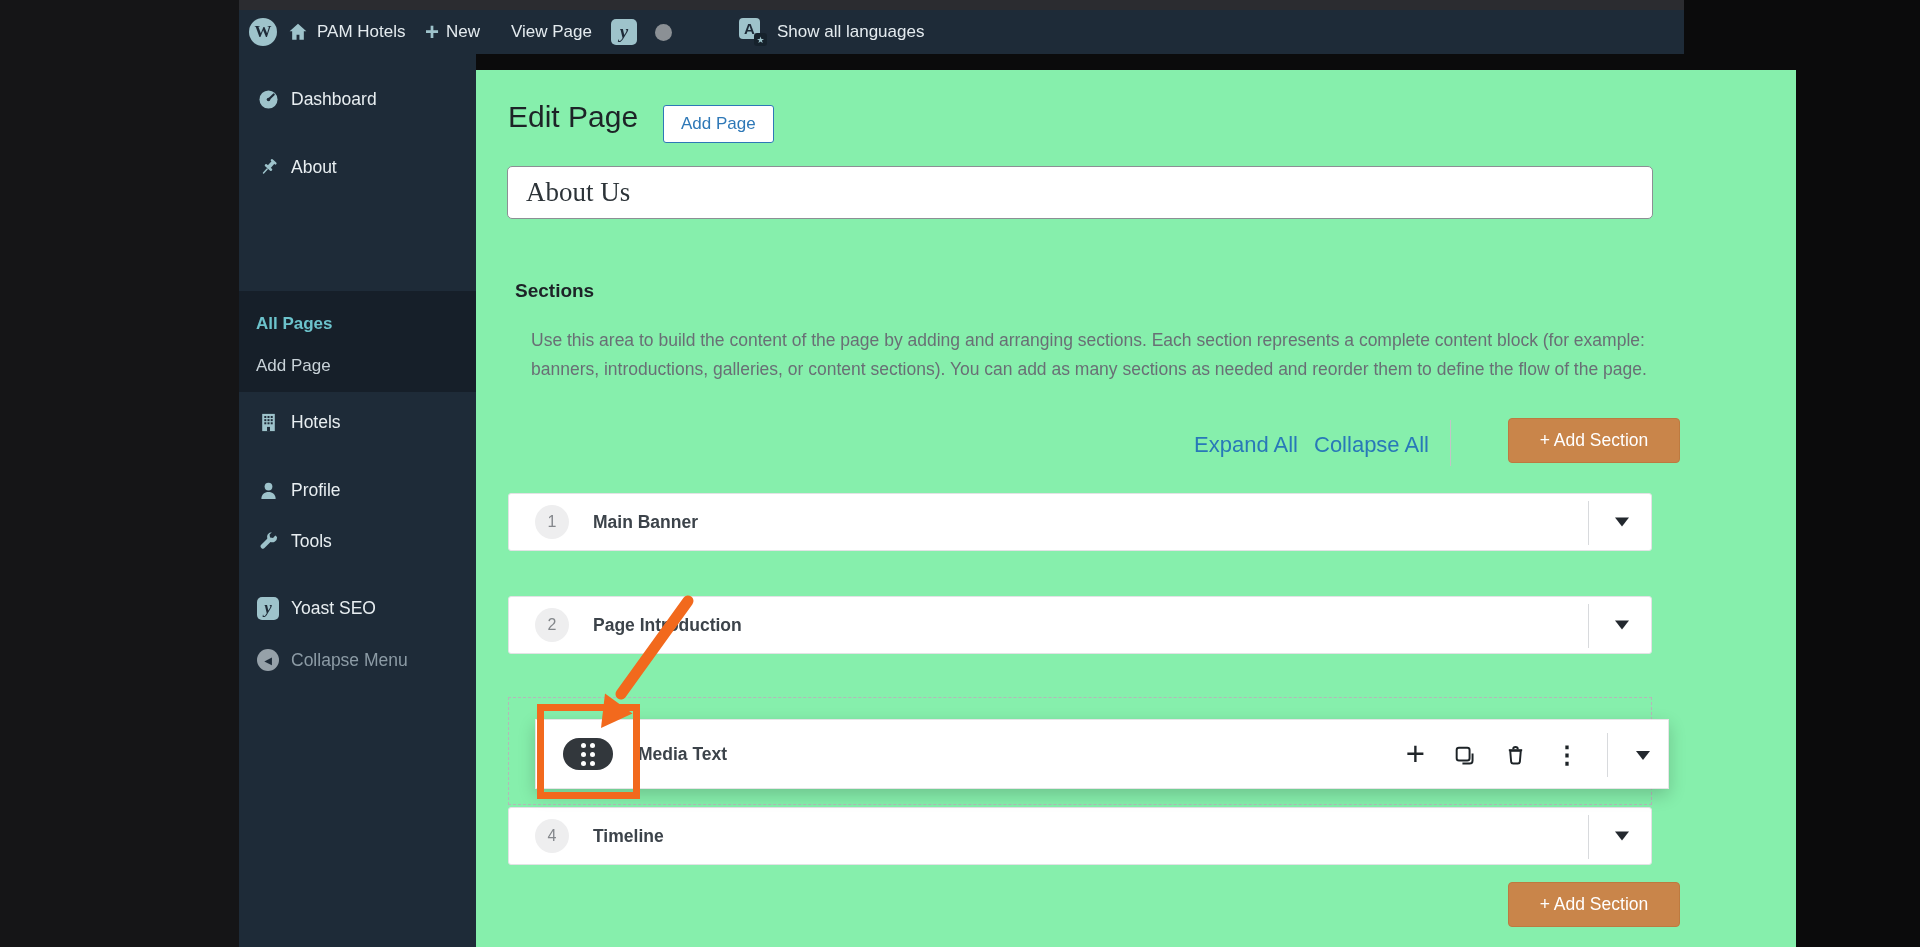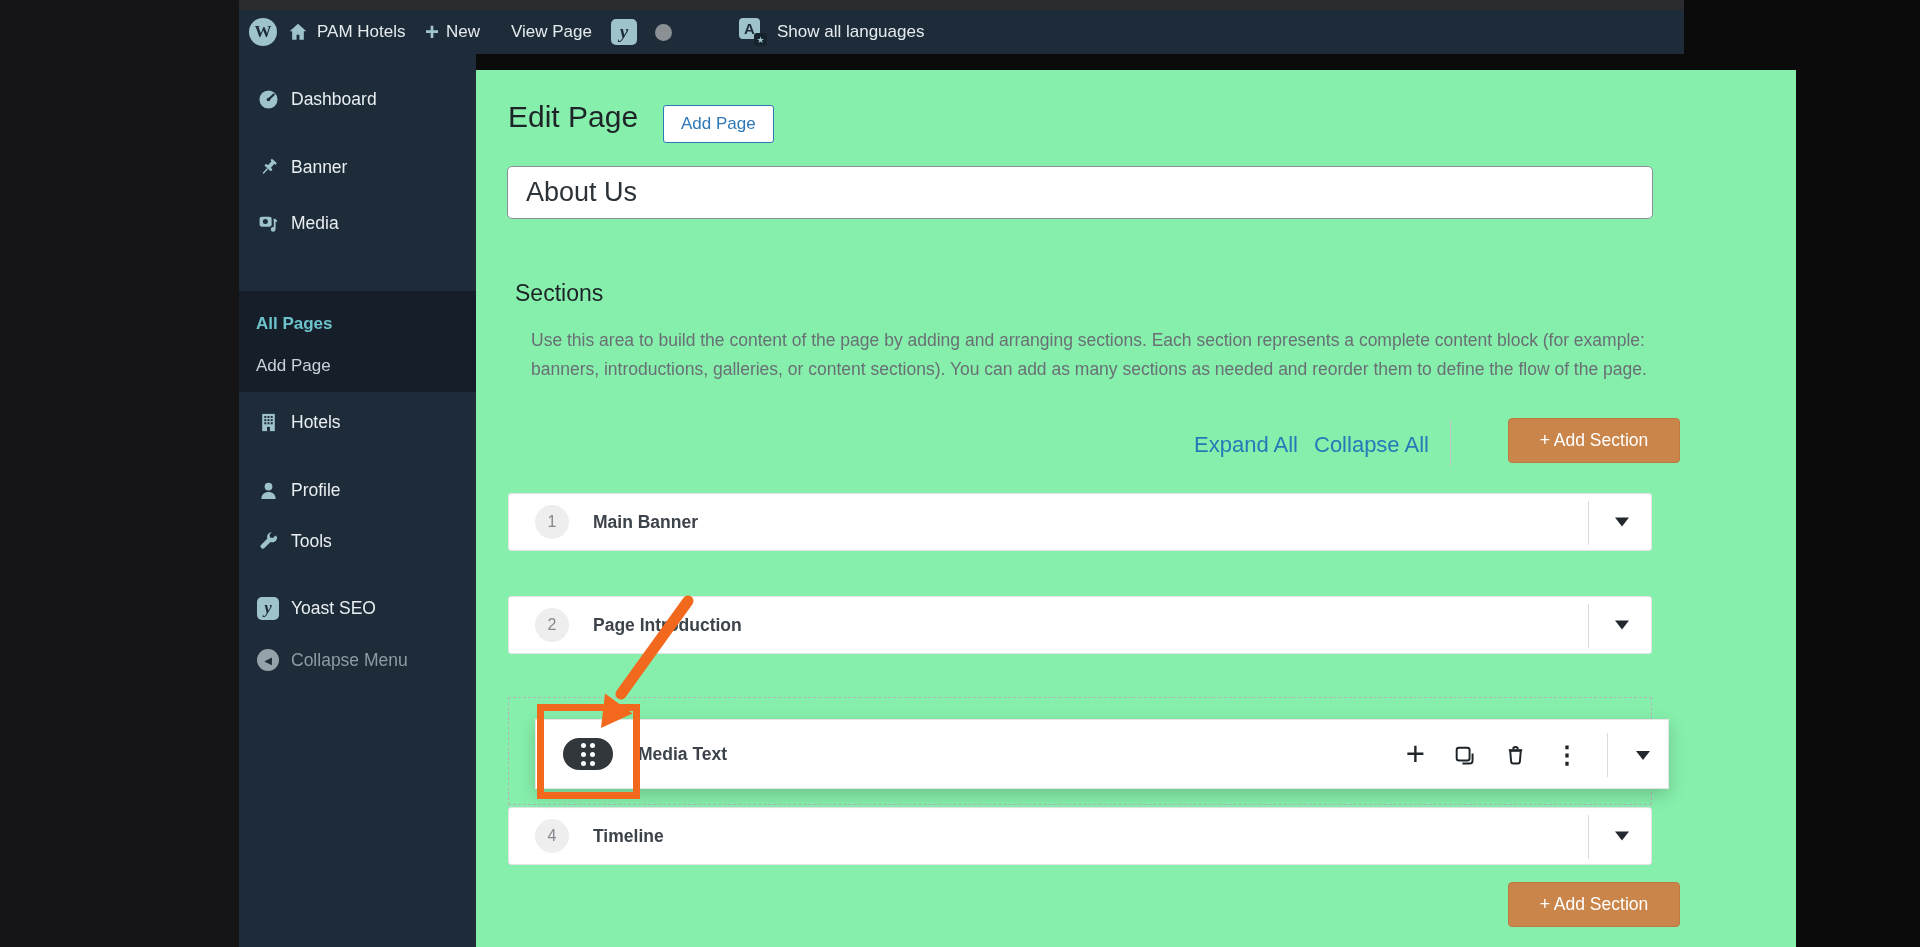--- a/index.html
+++ b/index.html
@@ -46,22 +46,22 @@
   .collapse-circle { width:22px; height:22px; border-radius:50%; background:#96a1a9; color:#1e2b38; font-size:10px;
                      display:flex; align-items:center; justify-content:center; }
   .sb-item.muted { color:#8c9ba5; }
 
   
   .content { position:absolute; left:237px; top:70px; width:1320px; height:893px; background:#86efac; }
   .page-h1 { position:absolute; left:32px; top:30px; margin:0; font-size:30px; font-weight:400; color:#1d2327; }
   .add-page-btn { position:absolute; left:187px; top:35px; height:38px; padding:0 17px; background:#ffffff;
       border:1px solid #2e78b7; border-radius:3px; color:#2e78b7; font-size:17px; font-family:inherit; cursor:pointer; }
   .title-input { position:absolute; left:31px; top:96px; width:1146px; height:53px; border:1.5px solid #8c8f94;
-      border-radius:5px; background:#fff; font-size:27px; color:#2c3338; padding:0 18px; font-family:Liberation Sans, sans-serif; }
-  .sections-label { position:absolute; left:39px; top:210px; font-size:23px; font-weight:normal; color:#1d2327; }
+      border-radius:5px; background:#fff; font-size:27px; color:#2c3338; padding:0 18px; font-family:Liberation Serif, serif; }
+  .sections-label { position:absolute; left:39px; top:210px; font-size:19px; font-weight:bold; color:#1d2327; }
   .sections-desc { position:absolute; left:39px; top:240px; width:1132px; margin:16px; font-size:17.5px;
       line-height:1.64; color:#696f75; }
 
   .link-blue { position:absolute; top:362px; font-size:22px; color:#2878b8; cursor:pointer; }
   .ctl-divider { position:absolute; left:974px; top:350px; width:1px; height:46px; background:#c3c4c7; }
   .add-section-btn { position:absolute; width:172px; height:45px; background:#c9854a; border:1px solid #bd7a40;
       border-radius:4px; color:#fff; font-size:17.5px; font-family:inherit; cursor:pointer;margin-left:28px; }
 
   .sec-row { position:absolute; left:32px; width:1144px; height:58px; background:#fff; border:1px solid #e2e3e5;
       border-radius:3px; display:flex; align-items:center; padding-left:26px; }
@@ -148,35 +148,23 @@
         <span class="sb-icon">
           <svg width="21" height="21" viewBox="0 0 20 20" fill="#9ec3cb">
             <g transform="rotate(42 10 10)">
               <rect x="6.6" y="1.6" width="6.8" height="2.2" rx="1.1"></rect>
               <rect x="8.2" y="3" width="3.6" height="6.2"></rect>
               <rect x="5.6" y="8.8" width="8.8" height="2.4" rx="1.2"></rect>
               <rect x="9.3" y="11.2" width="1.4" height="6.6" rx="0.7"></rect>
             </g>
           </svg>
         </span>
-        <span class="sb-label">Banner</span>
-      </div>
-
-      <div class="sb-item" style="top:149px">
-        <span class="sb-icon">
-          <svg width="21" height="21" viewBox="0 0 20 20">
-            <rect x="1.5" y="3.5" width="11.5" height="9.5" rx="2" fill="#9ec3cb"></rect>
-            <circle cx="7" cy="8" r="2.4" fill="#1e2b38"></circle>
-            <rect x="15" y="5.5" width="1.8" height="9.5" fill="#9ec3cb"></rect>
-            <circle cx="14.4" cy="15.6" r="2.2" fill="#9ec3cb"></circle>
-            <path d="M15 5.5 l3 1.2 v2 l-3-1.2 z" fill="#9ec3cb"></path>
-          </svg>
-        </span>
-        <span class="sb-label">Media</span>
-      </div>
+        <span class="sb-label">About</span>
+      </div>
+
 
 
       <div class="sb-sub">
         <span class="sb-subitem current" style="top:19px">All Pages</span>
         <span class="sb-subitem plain" style="top:61px">Add Page</span>
       </div>
 
       <div class="sb-item" style="top:416px">
         <span class="sb-icon">
           <svg width="21" height="21" viewBox="0 0 20 20" fill="#9ec3cb">

